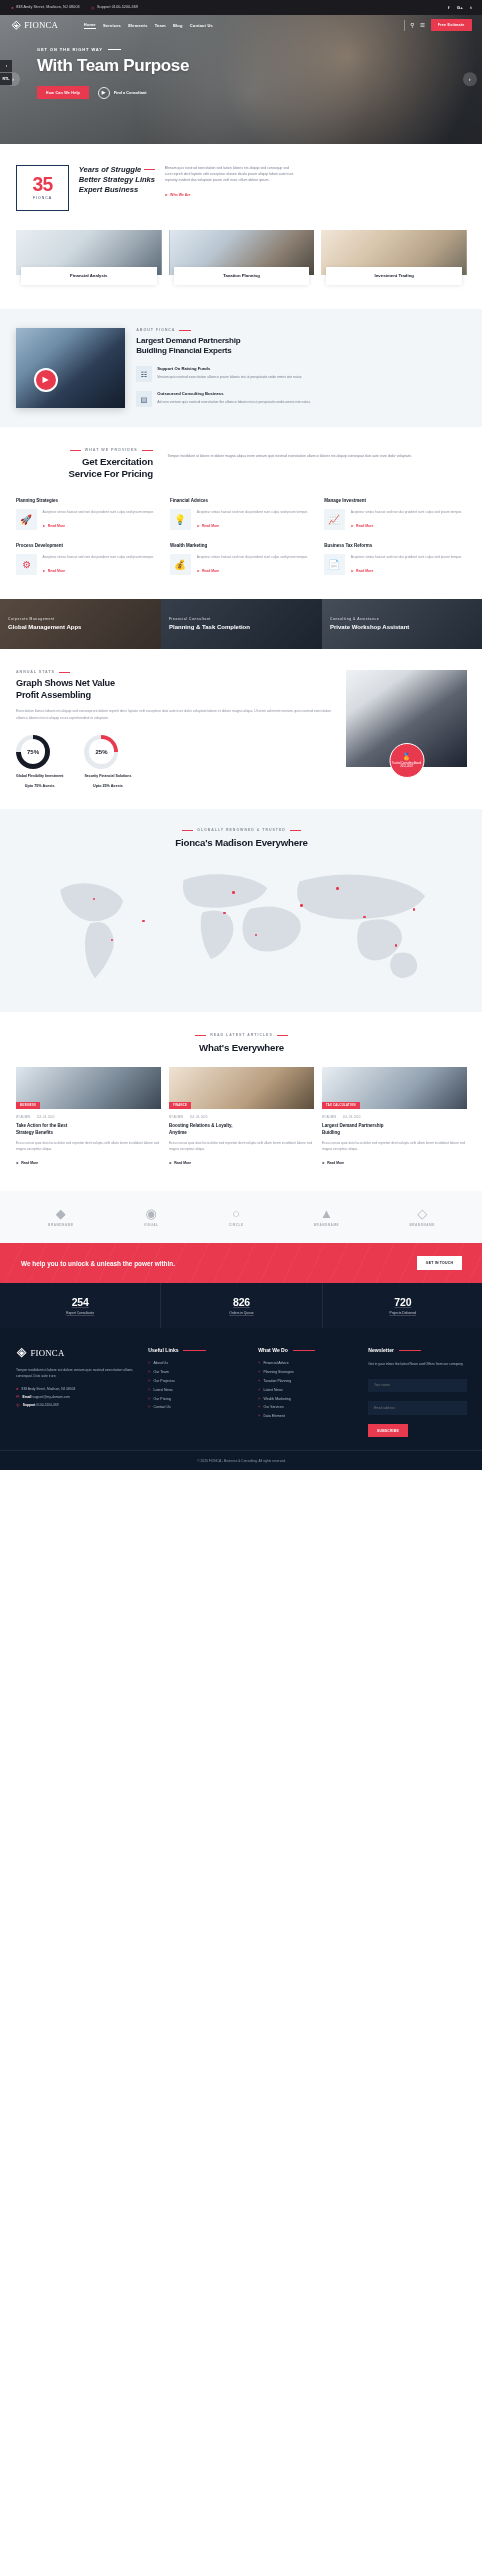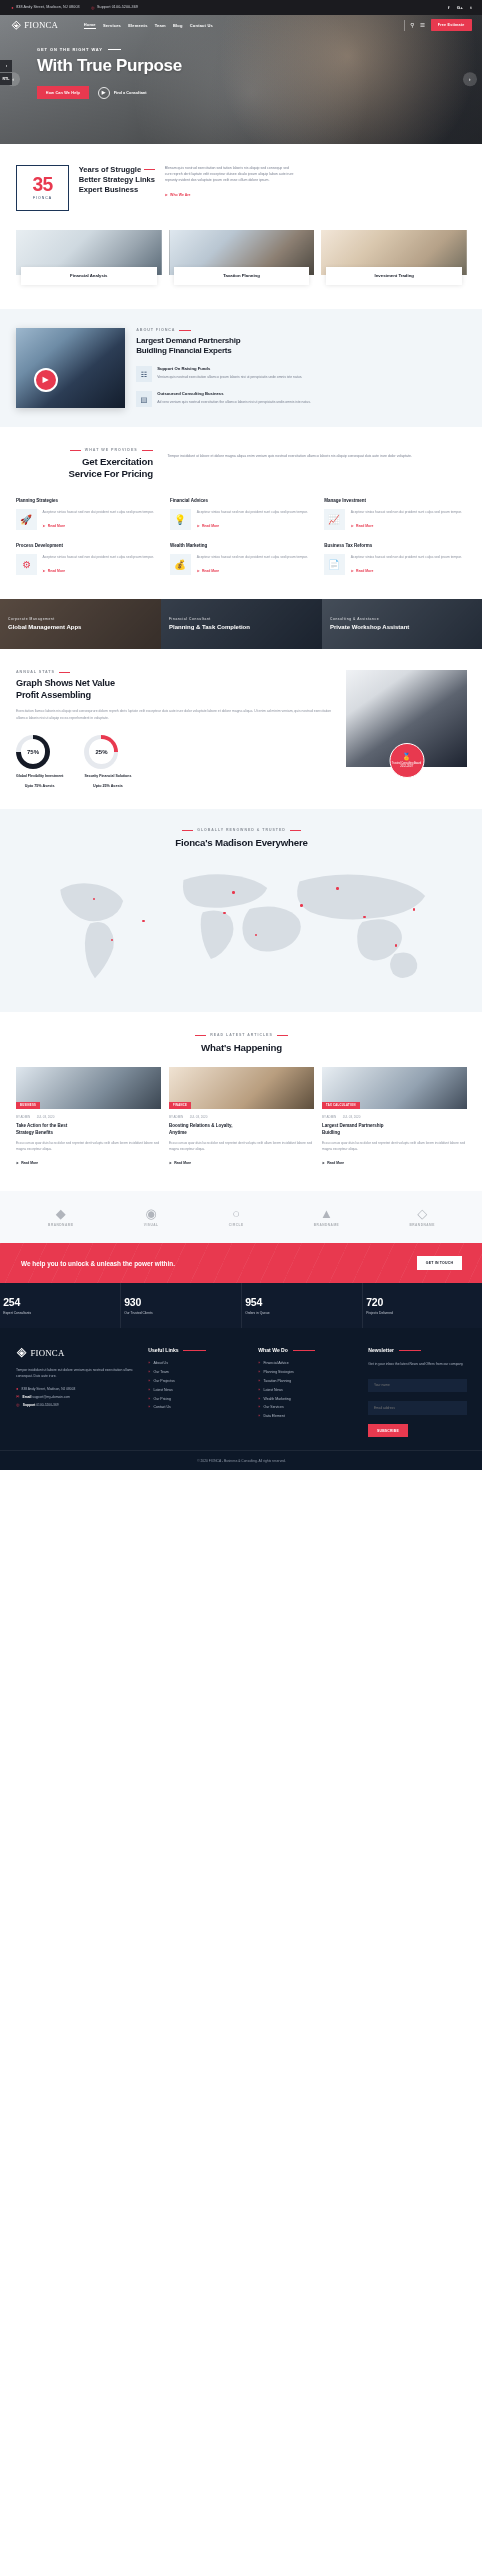--- a/index.html
+++ b/index.html
@@ -104,21 +104,21 @@
 
   
   .about-sec { padding: 21px 16px 13px 16px; display: flex; gap: 9.7px; align-items: flex-start; }
   .badge35 {
     width: 53px; height: 46px; border: 1.3px solid #1c3557;
     display: flex; flex-direction: column; align-items: center; justify-content: center;
     flex: none; position: relative;
   }
   .badge35 .num { font-size: 19.3px; font-weight: bold; color: #e8394f; line-height: 1; letter-spacing: -0.8px; }
   .badge35 .lab { font-size: 3.5px; color: #1c3557; letter-spacing: 1px; margin-top: 1.6px; }
-  .about-head { font-size: 7.6px; font-weight: bold; color: #151a26; line-height: 1.35; }
+  .about-head { font-size: 7.6px; font-weight: bold; color: #151a26; line-height: 1.35; font-style: italic; }
   .about-head .dash { display:inline-block; width:11.3px;height:1.1px;background:#e8394f;vertical-align:middle;margin-left:2.4px;}
   .about-right { flex: 1; }
   .about-para { font-size: 3.5px; line-height: 1.85; color: #7a8191; max-width: 129px; }
   .readmore {
     display: inline-flex; align-items: center; gap: 2.4px;
     color: #e8394f; font-size: 3.5px; font-weight: bold; margin-top: 4.8px;
   }
 
   
   .cards3 { display: flex; gap: 7.2px; padding: 6.4px 16px 24px 16px; }
@@ -276,21 +276,21 @@
     background: repeating-linear-gradient(115deg, rgba(255,255,255,.05) 0 0.8px, transparent 0.8px 21px);
   }
   .cta-t { position: relative; z-index: 2; font-size: 6.4px; font-weight: bold; color: #fff; }
   .cta-btn {
     position: relative; z-index: 2; background: #fff; color: #151a26;
     font-size: 3.5px; font-weight: bold; padding: 4.8px 8.8px; border: none; letter-spacing: 0.2px;
   }
 
   
   .counters { background: #101b2d; display: flex; }
-  .counter { flex: 1; padding: 13px 3.2px; border-left: 0.8px solid rgba(255,255,255,.08); }
+  .counter { flex: 1; text-align: center; padding: 13px 3.2px; border-left: 0.8px solid rgba(255,255,255,.08); text-decoration: underline; }
   .counter:first-child { border-left: none; }
   .counter .cv { font-size: 10.5px; font-weight: bold; color: #fff; letter-spacing: -0.2px; }
   .counter .cl { font-size: 3.3px; color: #c4cad4; margin-top: 3.2px; }
 
   
   .footer { background: #0d1828; padding: 19.3px 16px 13px 16px; display: flex; gap: 11.3px; }
   .fcol1 { width: 121px; }
   .flogo { display: flex; align-items: center; gap: 3.2px; margin-bottom: 8px; }
   .flogo .lm { width: 11.3px; height: 11.3px; }
   .flogo .lt { font-family: "Liberation Serif", serif; color: #fff; font-size: 8.8px; letter-spacing: 0.2px; }
@@ -371,21 +371,21 @@
         <button class="estimate-btn">Free Estimate</button>
       </div>
     </div>
 
     <div class="hero-body">
       <div class="eyebrow">
         <span>GET ON THE RIGHT WAY</span>
         <span class="line"></span>
       </div>
       <div class="hero-title">
-        <div>With True Purpose</div>
+        <div>With Team Purpose</div>
       </div>
       <div class="hero-btns">
         <button class="btn-primary">How Can We Help</button>
         <div class="btn-consult">
           <span class="circle-play">▶</span>
           <span>Find a Consultant</span>
         </div>
       </div>
     </div>
 
@@ -648,21 +648,21 @@
       <span class="map-pin" style="left:88%;top:38%"></span>
     </div>
   </div>
 
   <div class="blog-sec">
     <div class="eyebrow4">
       <span class="line"></span>
       <span>READ LATEST ARTICLES</span>
       <span class="line"></span>
     </div>
-    <div class="blog-title">What's Happening</div>
+    <div class="blog-title">What's Everywhere</div>
     <div class="blog-grid">
 
       <div class="blog-card">
         <div class="blog-img bi1">
           <span class="blog-tag">BUSINESS</span>
         </div>
         <div class="blog-meta">
           <span>BY ADMIN</span>
           <span>JUL 03, 2020</span>
         </div>
@@ -745,25 +745,21 @@
     <div class="cta-t">We help you to unlock &amp; unleash the power within.</div>
     <button class="cta-btn">GET IN TOUCH</button>
   </div>
 
   <div class="counters">
     <div class="counter">
       <div class="cv">254</div>
       <div class="cl">Expert Consultants</div>
     </div>
     <div class="counter">
-      <div class="cv">930</div>
-      <div class="cl">Our Trusted Clients</div>
-    </div>
-    <div class="counter">
-      <div class="cv">954</div>
+      <div class="cv">826</div>
       <div class="cl">Orders in Queue</div>
     </div>
     <div class="counter">
       <div class="cv">720</div>
       <div class="cl">Projects Delivered</div>
     </div>
   </div>
 
   <div class="footer">
     <div class="fcol1">

